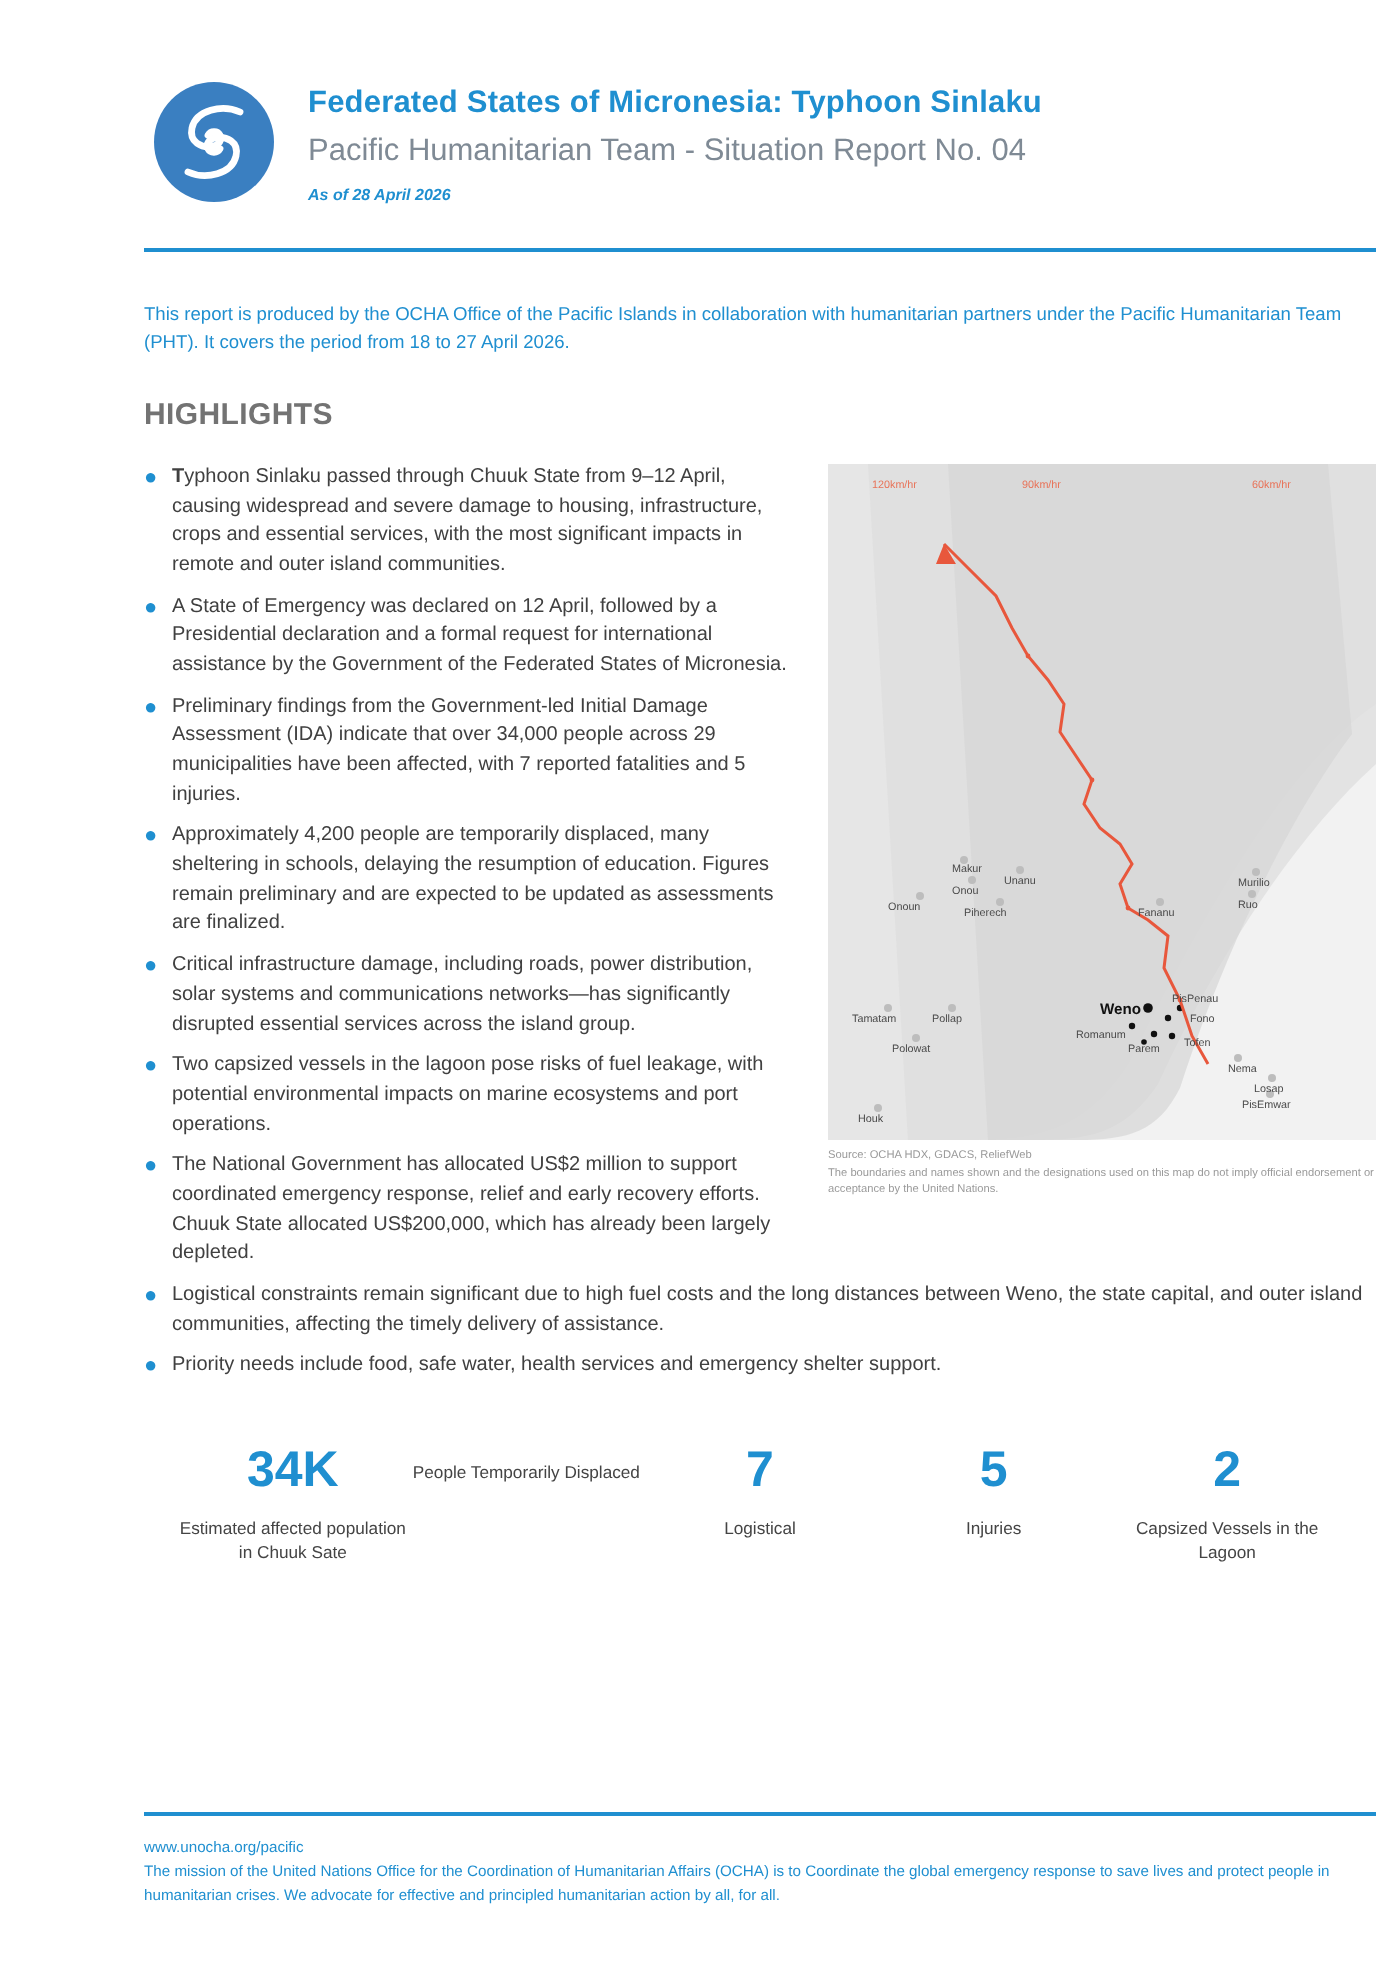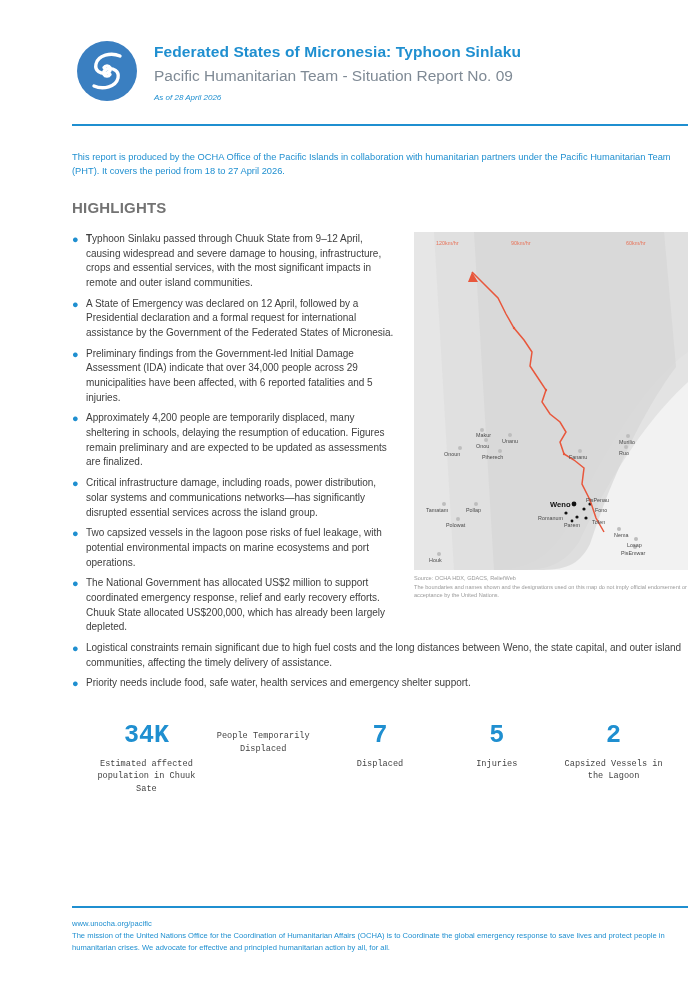--- a/index.html
+++ b/index.html
@@ -50,21 +50,21 @@
   .title-sub {
     font-size: 15.5px;
     font-weight: normal;
     color: #7f8a95;
     line-height: 1.4;
     margin-top: 2px;
   }
   .title-date {
     font-size: 8px;
     font-style: italic;
-    font-weight: normal;
+    font-weight: bold;
     color: #1f8fd0;
     margin-top: 6px;
   }
   .rule-top {
     margin-top: 22px;
     height: 2px;
     background: #1f8fd0;
   }
 
   
@@ -153,21 +153,20 @@
     color: #9a9a9a;
     line-height: 1.45;
     width: 274px;
   }
 
   
   .stats {
     display: flex;
     margin-top: 30px;
     padding: 0 16px;
-    font-family: Liberation Mono, monospace;
   }
   .stat {
     flex: 1 1 0;
     text-align: center;
   }
   .stat .num {
     font-size: 25px;
     font-weight: bold;
     color: #1f8fd0;
     line-height: 1.1;
@@ -209,21 +208,21 @@
   <div class="header">
     <div class="logo">
       <svg viewBox="0 0 62 62" width="62" height="62" aria-hidden="true">
         <circle cx="31" cy="31" r="30" fill="#3a7fc1"></circle>
         <path d="M44 16c-9-4-22-1-24 8-1.6 7.2 5 10 10 9.2 3.6-.6 5.2-3.4 4-5.6-1.2-2.2-4.6-2.4-6 0" fill="none" stroke="#ffffff" stroke-width="3.4" stroke-linecap="round"></path>
         <path d="M18 46c9 4 22 1 24-8 1.6-7.2-5-10-10-9.2-3.6.6-5.2 3.4-4 5.6 1.2 2.2 4.6 2.4 6 0" fill="none" stroke="#ffffff" stroke-width="3.4" stroke-linecap="round"></path>
       </svg>
     </div>
     <div class="header-text">
       <div class="title-main">Federated States of Micronesia: Typhoon Sinlaku</div>
-      <div class="title-sub">Pacific Humanitarian Team - Situation Report No. 09</div>
+      <div class="title-sub">Pacific Humanitarian Team - Situation Report No. 04</div>
       <div class="title-date">As of 28 April 2026</div>
     </div>
   </div>
 
   <div class="rule-top"></div>
 
   <div class="intro">This report is produced by the OCHA Office of the Pacific Islands in collaboration with humanitarian partners under the Pacific Humanitarian Team (PHT). It covers the period from 18 to 27 April 2026.</div>
 
   <div class="section-title">HIGHLIGHTS</div>
 
@@ -236,21 +235,21 @@
         <div class="btext"><b>T</b>yphoon Sinlaku passed through Chuuk State from 9–12 April, causing widespread and severe damage to housing, infrastructure, crops and essential services, with the most significant impacts in remote and outer island communities.</div>
       </div>
 
       <div class="bullet">
         <div class="dot">●</div>
         <div class="btext">A State of Emergency was declared on 12 April, followed by a Presidential declaration and a formal request for international assistance by the Government of the Federated States of Micronesia.</div>
       </div>
 
       <div class="bullet">
         <div class="dot">●</div>
-        <div class="btext">Preliminary findings from the Government-led Initial Damage Assessment (IDA) indicate that over 34,000 people across 29 municipalities have been affected, with 6 reported fatalities and 5 injuries.</div>
+        <div class="btext">Preliminary findings from the Government-led Initial Damage Assessment (IDA) indicate that over 34,000 people across 29 municipalities have been affected, with 7 reported fatalities and 5 injuries.</div>
       </div>
 
       <div class="bullet">
         <div class="dot">●</div>
         <div class="btext">Approximately 4,200 people are temporarily displaced, many sheltering in schools, delaying the resumption of education. Figures remain preliminary and are expected to be updated as assessments are finalized.</div>
       </div>
 
       <div class="bullet">
         <div class="dot">●</div>
         <div class="btext">Critical infrastructure damage, including roads, power distribution, solar systems and communications networks—has significantly disrupted essential services across the island group.</div>
@@ -363,21 +362,21 @@
   <div class="stats">
     <div class="stat">
       <div class="num">34K</div>
       <div class="lab">Estimated affected population in Chuuk Sate</div>
     </div>
     <div class="stat">
       <div class="lab">People Temporarily Displaced</div>
     </div>
     <div class="stat">
       <div class="num">7</div>
-      <div class="lab">Displaced</div>
+      <div class="lab">Logistical</div>
     </div>
     <div class="stat">
       <div class="num">5</div>
       <div class="lab">Injuries</div>
     </div>
     <div class="stat">
       <div class="num">2</div>
       <div class="lab">Capsized Vessels in the Lagoon</div>
     </div>
   </div>

